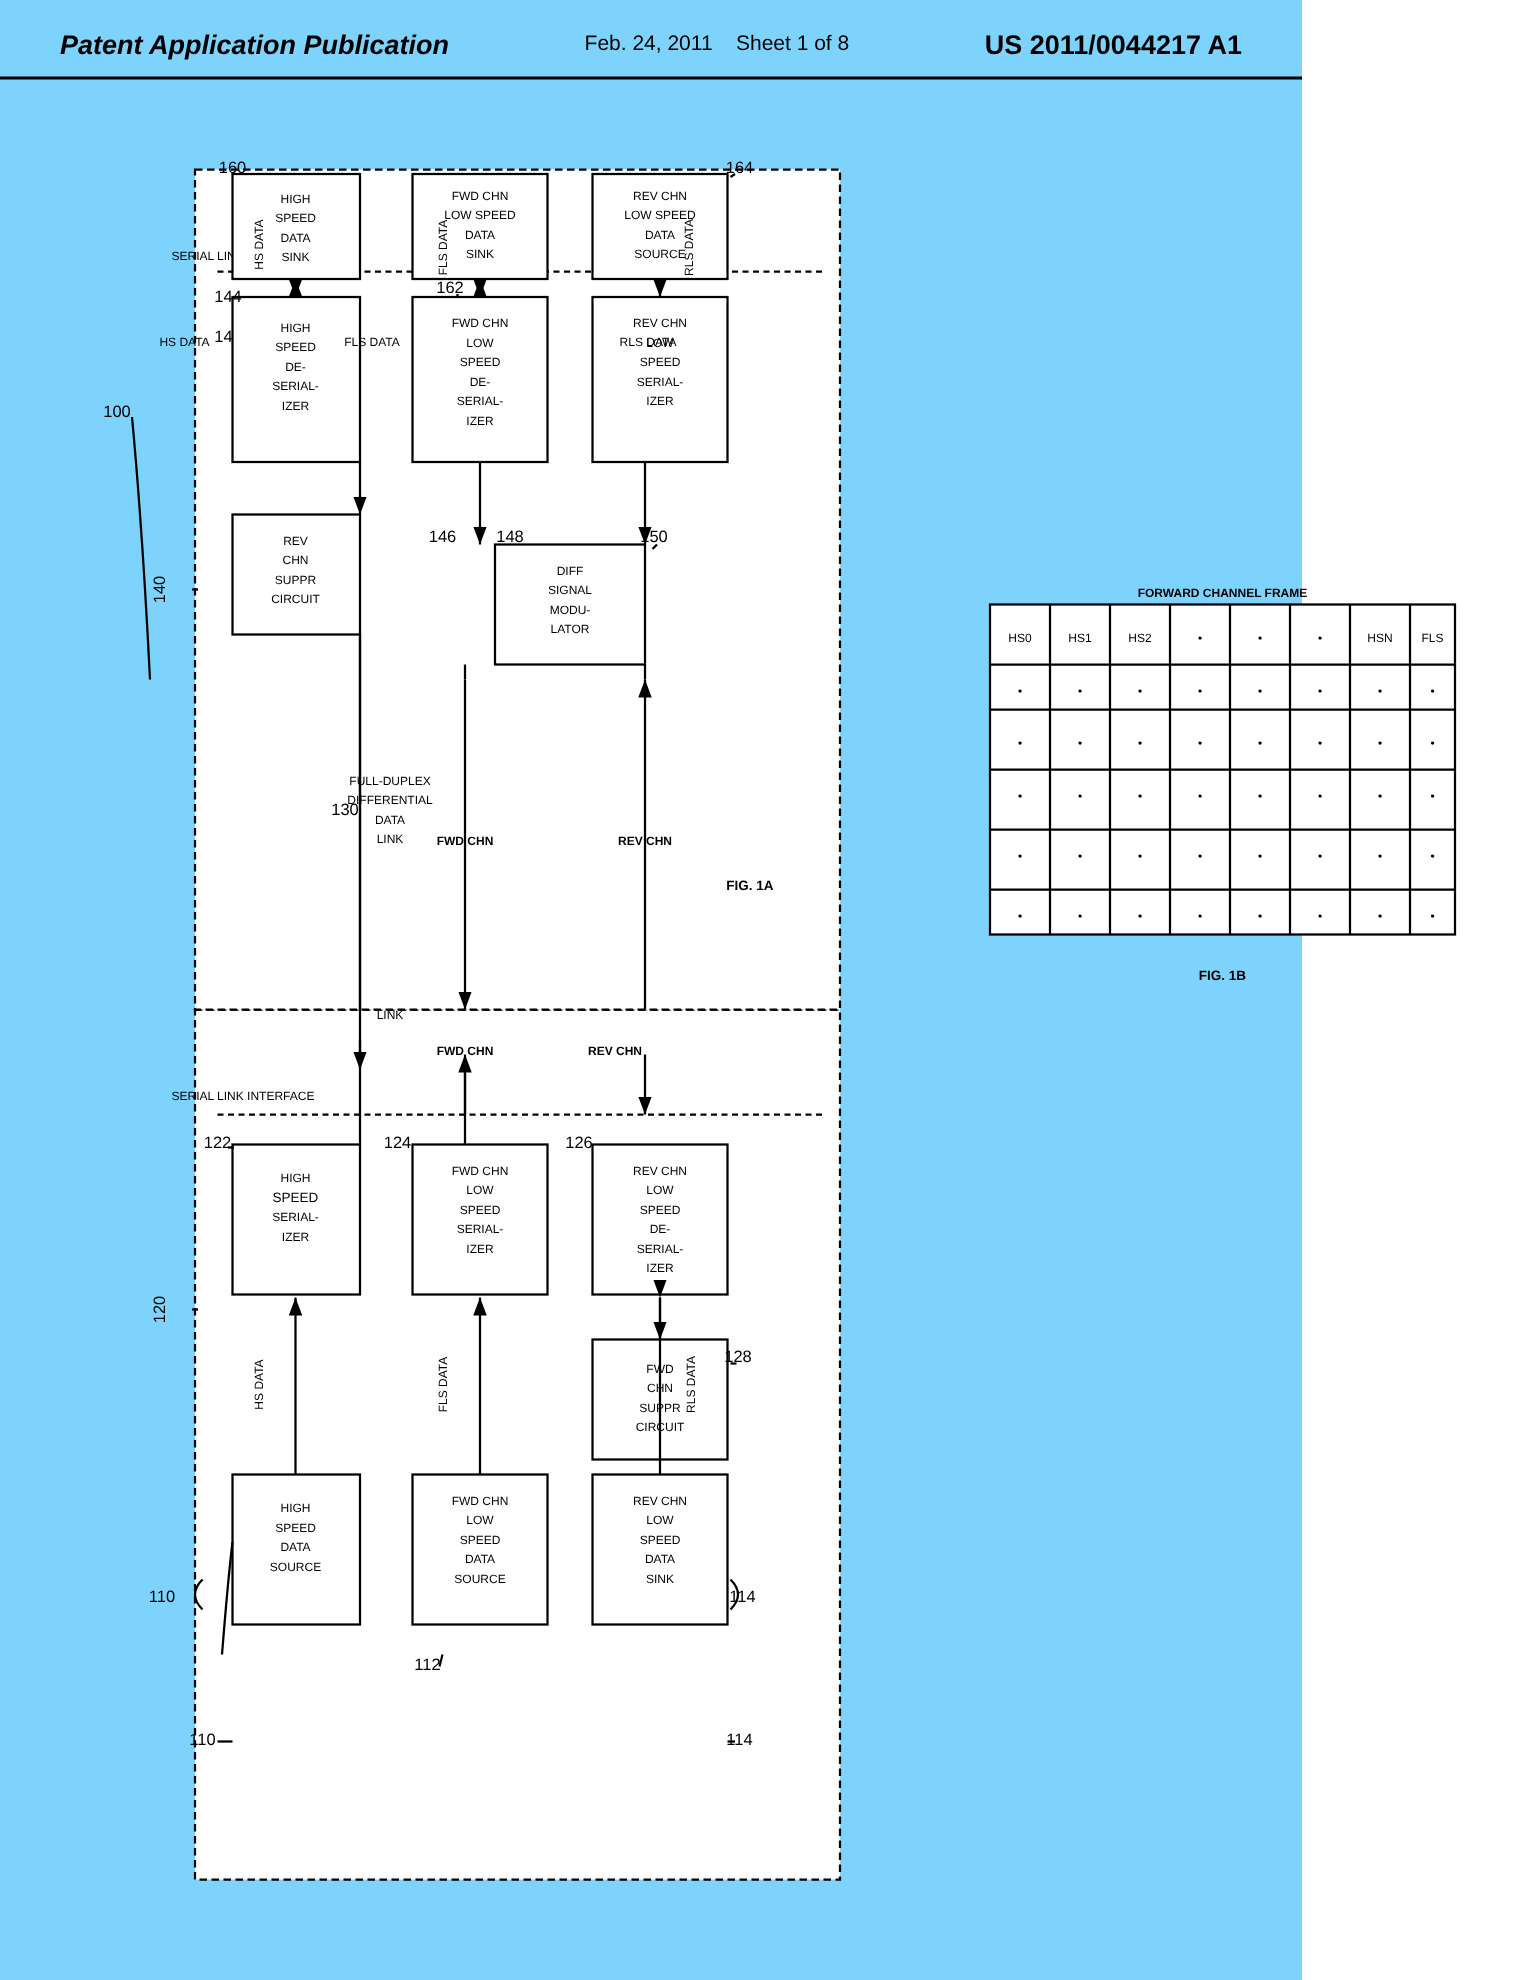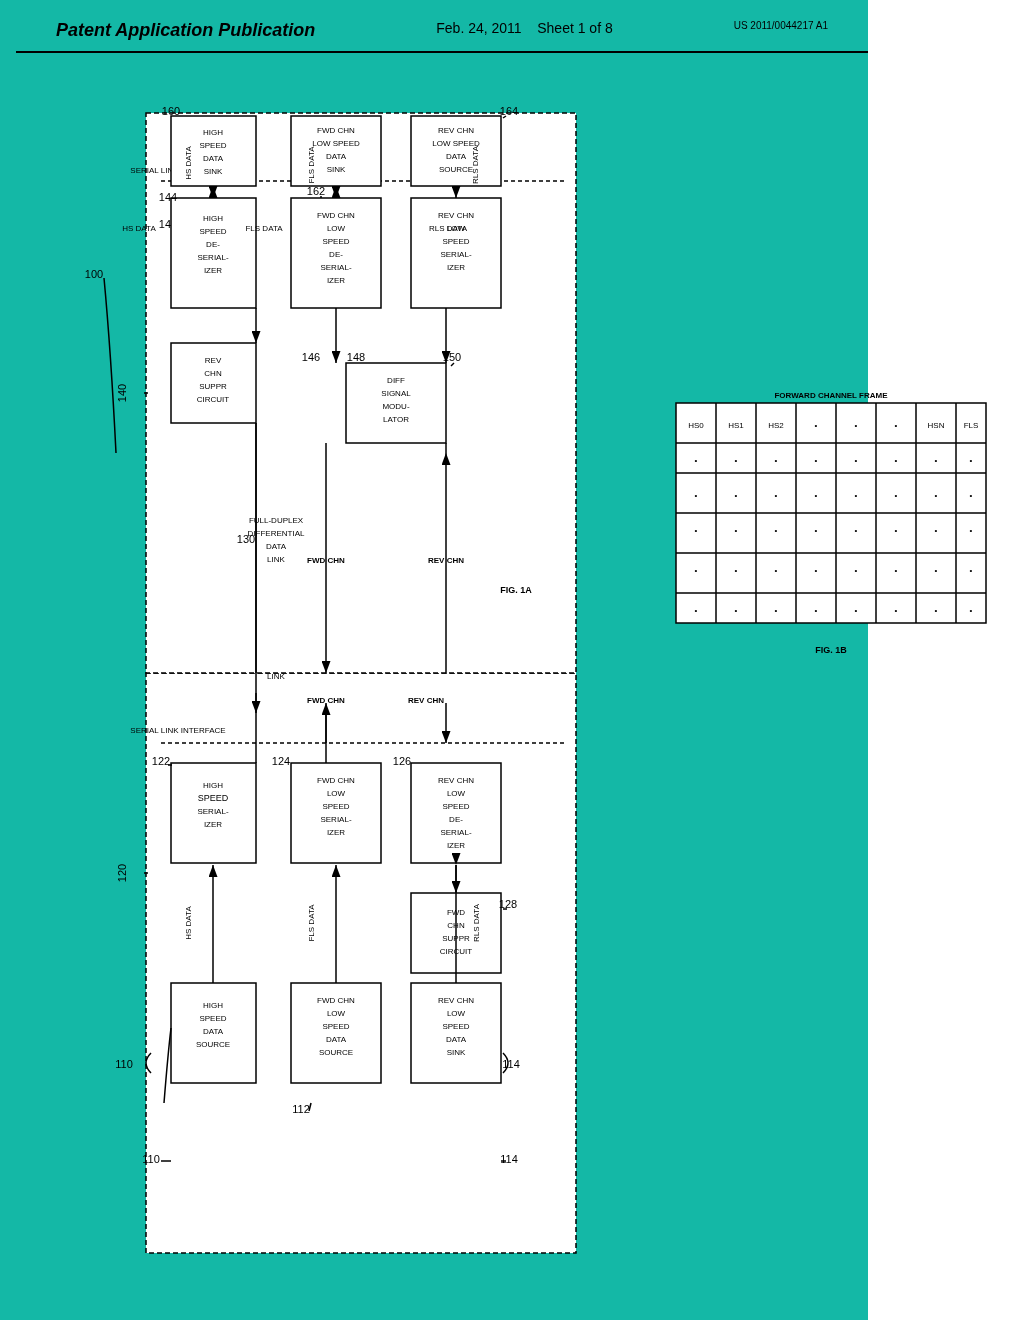--- a/index.html
+++ b/index.html
@@ -7,42 +7,41 @@
       width: 1024px;
       height: 1320px;
       background: #ffffff;
       font-family: Arial, sans-serif;
       overflow: hidden;
     }
     .page {
       width: 868px;
       height: 1320px;
       position: relative;
-      background: #14b8a6;
-      padding-left: 16px;
+      background: #7dd3fc;
     }
     .header {
       display: flex;
       justify-content: space-between;
       align-items: flex-start;
       padding: 20px 40px 10px 40px;
       border-bottom: 2px solid #000;
     }
     .header-left {
       font-size: 18px;
       font-weight: bold;
       font-style: italic;
     }
     .header-center {
       font-size: 14px;
       text-align: left;
     }
     .header-right {
-      font-size: 10px;
-      font-weight: normal;
+      font-size: 18px;
+      font-weight: bold;
     }
     .diagram-area {
       position: relative;
       width: 1024px;
       height: 1260px;
     }
     svg {
       position: absolute;
       top: 0;
       left: 0;

